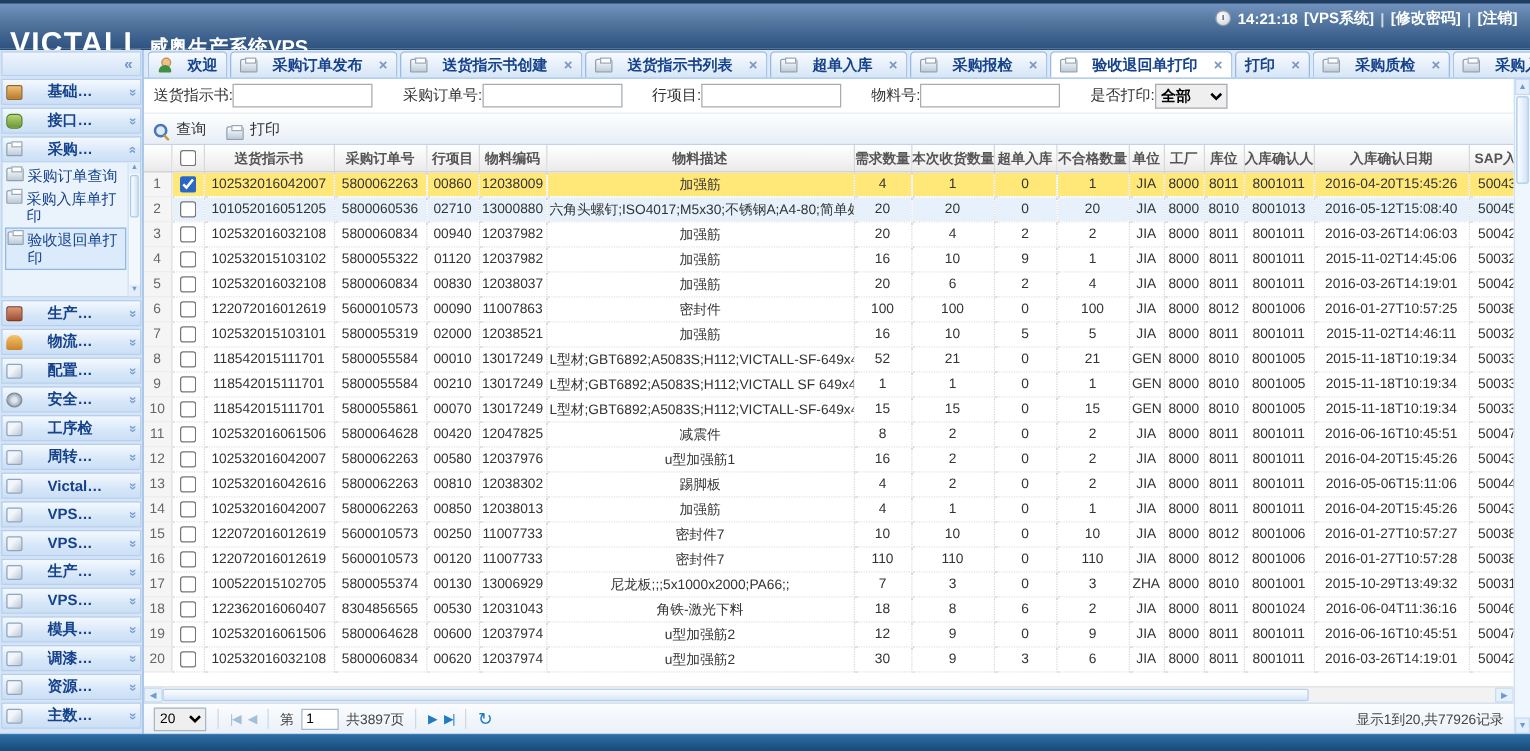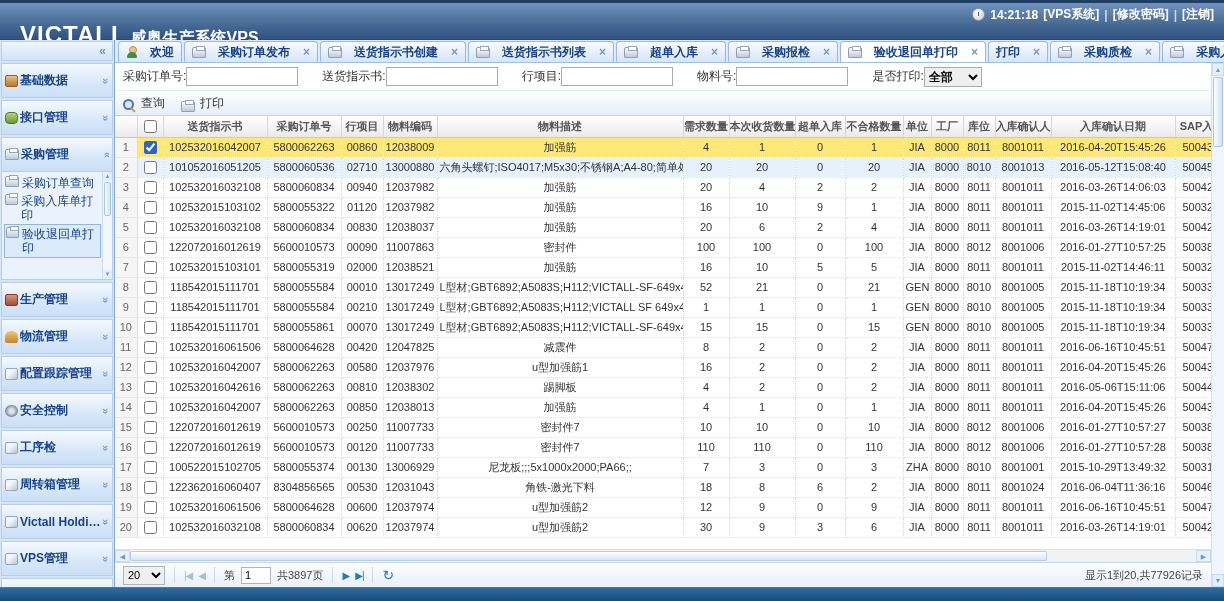--- a/index.html
+++ b/index.html
@@ -4,42 +4,42 @@
 <style>
   * { box-sizing: border-box; margin: 0; padding: 0; }
   html,body { width:1224px; height:601px; overflow:hidden; }
   body { font-family: "Liberation Sans", "DejaVu Sans", sans-serif; font-size:12px; background:#fff; }
   .app { width:1224px; height:601px; display:flex; flex-direction:column; overflow:hidden; }
 
   
   .header { height:40px; flex:0 0 40px; display:flex; justify-content:space-between;
     border-top:3px solid #1e3e63; border-bottom:1px solid #274b73;
     background:linear-gradient(180deg,#7293bf 0%,#53779f 40%,#3d618d 75%,#2f5280 100%); }
-  .logo { display:flex; align-items:center; padding-left:20px; white-space:nowrap;margin-top:28px; }
+  .logo { display:flex; align-items:center; padding-left:8px; white-space:nowrap;margin-top:28px; }
   .logo-en { color:#fff; font-weight:bold; font-size:24px; letter-spacing:1px; font-family:"Liberation Sans",sans-serif; }
   .logo-cn { color:#fff; font-weight:bold; font-size:16px; margin-left:4px; margin-top:6px; }
   .header-right { text-align:right; padding:3px 10px 2px 0; display:flex; flex-direction:column; justify-content:space-between; }
   .hr-top { display:flex; align-items:center; justify-content:flex-end; gap:5px; color:#fff; font-weight:bold; font-size:12px; }
   .hr-top a { color:#fff; text-decoration:none; cursor:pointer; }
   .hr-sep { color:#cdd9ea; }
   .clock-icon { width:13px; height:13px; border-radius:50%; border:1px solid #8d98a6;
     background:radial-gradient(circle at 40% 35%,#ffffff,#c6cdd6); position:relative; display:inline-block; }
   .clock-icon::after { content:""; position:absolute; left:5px; top:3px; width:1px; height:4px; background:#4a5560; }
   .hr-bottom { font-size:11px; color:#d8e5f6; }
   .hr-bottom .admin { color:#ff4838; font-weight:bold; margin-right:3px; }
 
   
   .body { flex:1; display:flex; overflow:hidden; background:#d5e5f7; }
 
   
   .sidebar { width:115px; flex:0 0 115px; border-right:1px solid #7fa7d9; background:#d5e5f7;
     display:flex; flex-direction:column; overflow:hidden; padding:1px; }
   .collapse-bar { height:20px; flex:0 0 20px; background:linear-gradient(#eef5fd,#d2e3f6);
     border:1px solid #b9d1ed; text-align:right; padding:2px 6px 0 0; color:#6f94c8; font-weight:bold; cursor:pointer; }
-  .side-item { height:35px; margin-top:2px; display:flex; align-items:center; gap:2px; padding:0 3px;
+  .side-item { height:21px; margin-top:2px; display:flex; align-items:center; gap:20px; padding:0 3px;
     background:linear-gradient(#f4f9fe,#d7e7f9 60%,#cbdff5); border:1px solid #b7cfec;
     color:#15428b; font-weight:bold; font-size:12px; cursor:pointer; white-space:nowrap; overflow:hidden; }
   .side-label { overflow:hidden; text-overflow:ellipsis; }
   .chev { margin-left:auto; color:#7aa0d4; font-weight:bold; display:inline-block; transform:rotate(90deg); font-size:11px; }
   .chev.up { transform:rotate(-90deg); }
   .side-panel { height:108px; flex:0 0 108px; background:#eaf3fc; border:1px solid #b7cfec; border-top:none;
     display:flex; overflow:hidden; }
   .side-sublist { flex:1; padding:2px 1px 0 2px; overflow:hidden; }
   .side-sub { display:flex; gap:3px; padding:2px 1px; color:#15428b; font-size:12px; cursor:pointer; line-height:14px; }
   .side-sub.sel { border:1px solid #8fb6e4; background:#dcebfb; }
@@ -331,25 +331,25 @@
           <div class="tab">
             <span class="printer-icon"></span>
             <span class="tab-label">采购入库单打印</span>
           </div>
         </div>
 
       <div class="content-lower">
         <div class="main-col">
           <div class="filterbar" id="filterbar">
               <span class="f-field">
-                <label>采购订单号:</label>
+                <label>送货指示书:</label>
                 <input type="text" style="">
               </span>
               <span class="f-field">
-                <label>送货指示书:</label>
+                <label>采购订单号:</label>
                 <input type="text" style="">
               </span>
               <span class="f-field">
                 <label>行项目:</label>
                 <input type="text" style="">
               </span>
               <span class="f-field">
                 <label>物料号:</label>
                 <input type="text" style="">
               </span>

